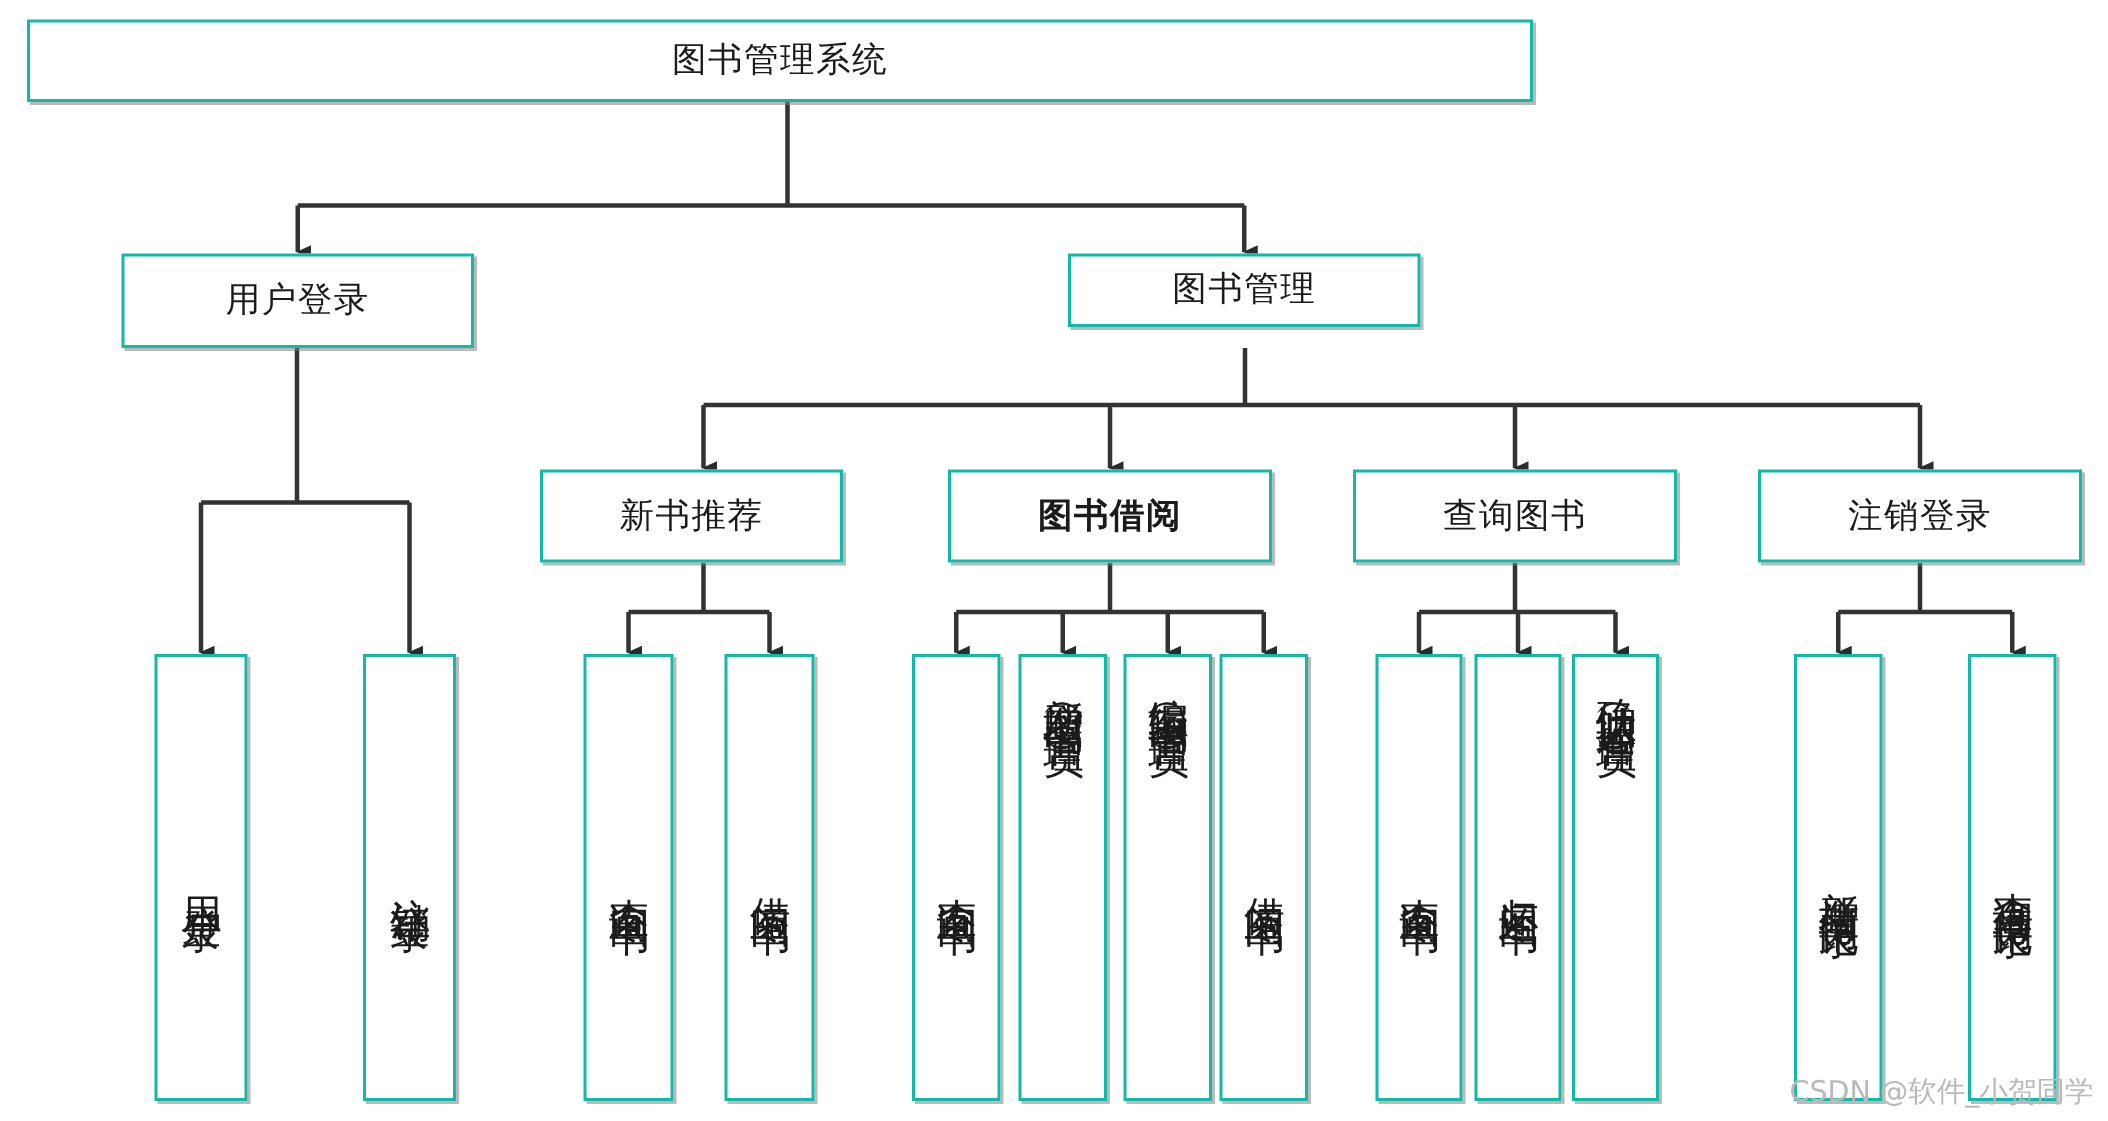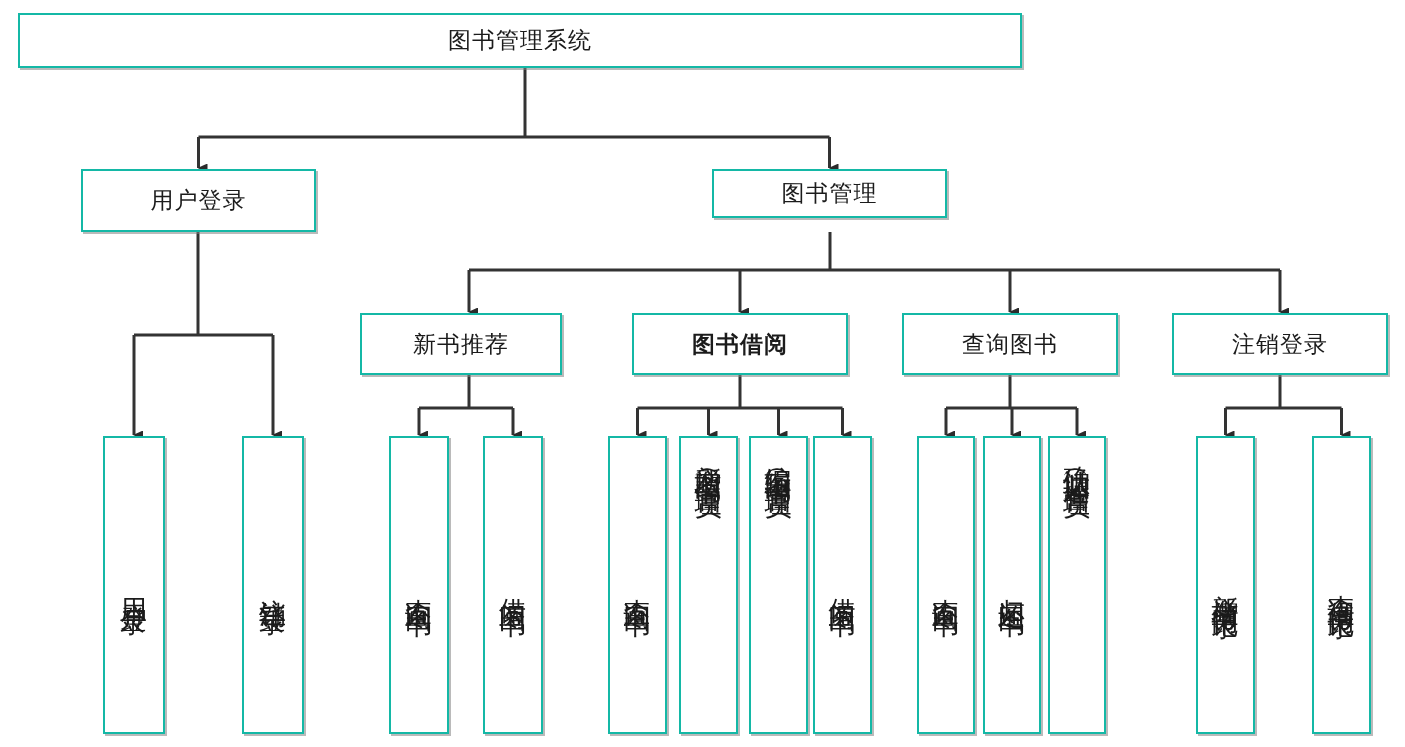--- a/index.html
+++ b/index.html
@@ -152,13 +152,14 @@
         <span class="node-label">确认归还（管理员）</span>
       </div>
       <div class="node vert mid" style="left: 1196px; top: 436px; width: 59px; height: 298px;">
         <span class="node-label">新增借阅记录</span>
       </div>
       <div class="node vert mid" style="left: 1312px; top: 436px; width: 59px; height: 298px;">
         <span class="node-label">查询借阅记录</span>
       </div>
     </div>
 
+  <div class="watermark" style="left: 1193px; top: 715px;">CSDN @软件_小贺同学</div>
 </div>
 
 </body></html>

